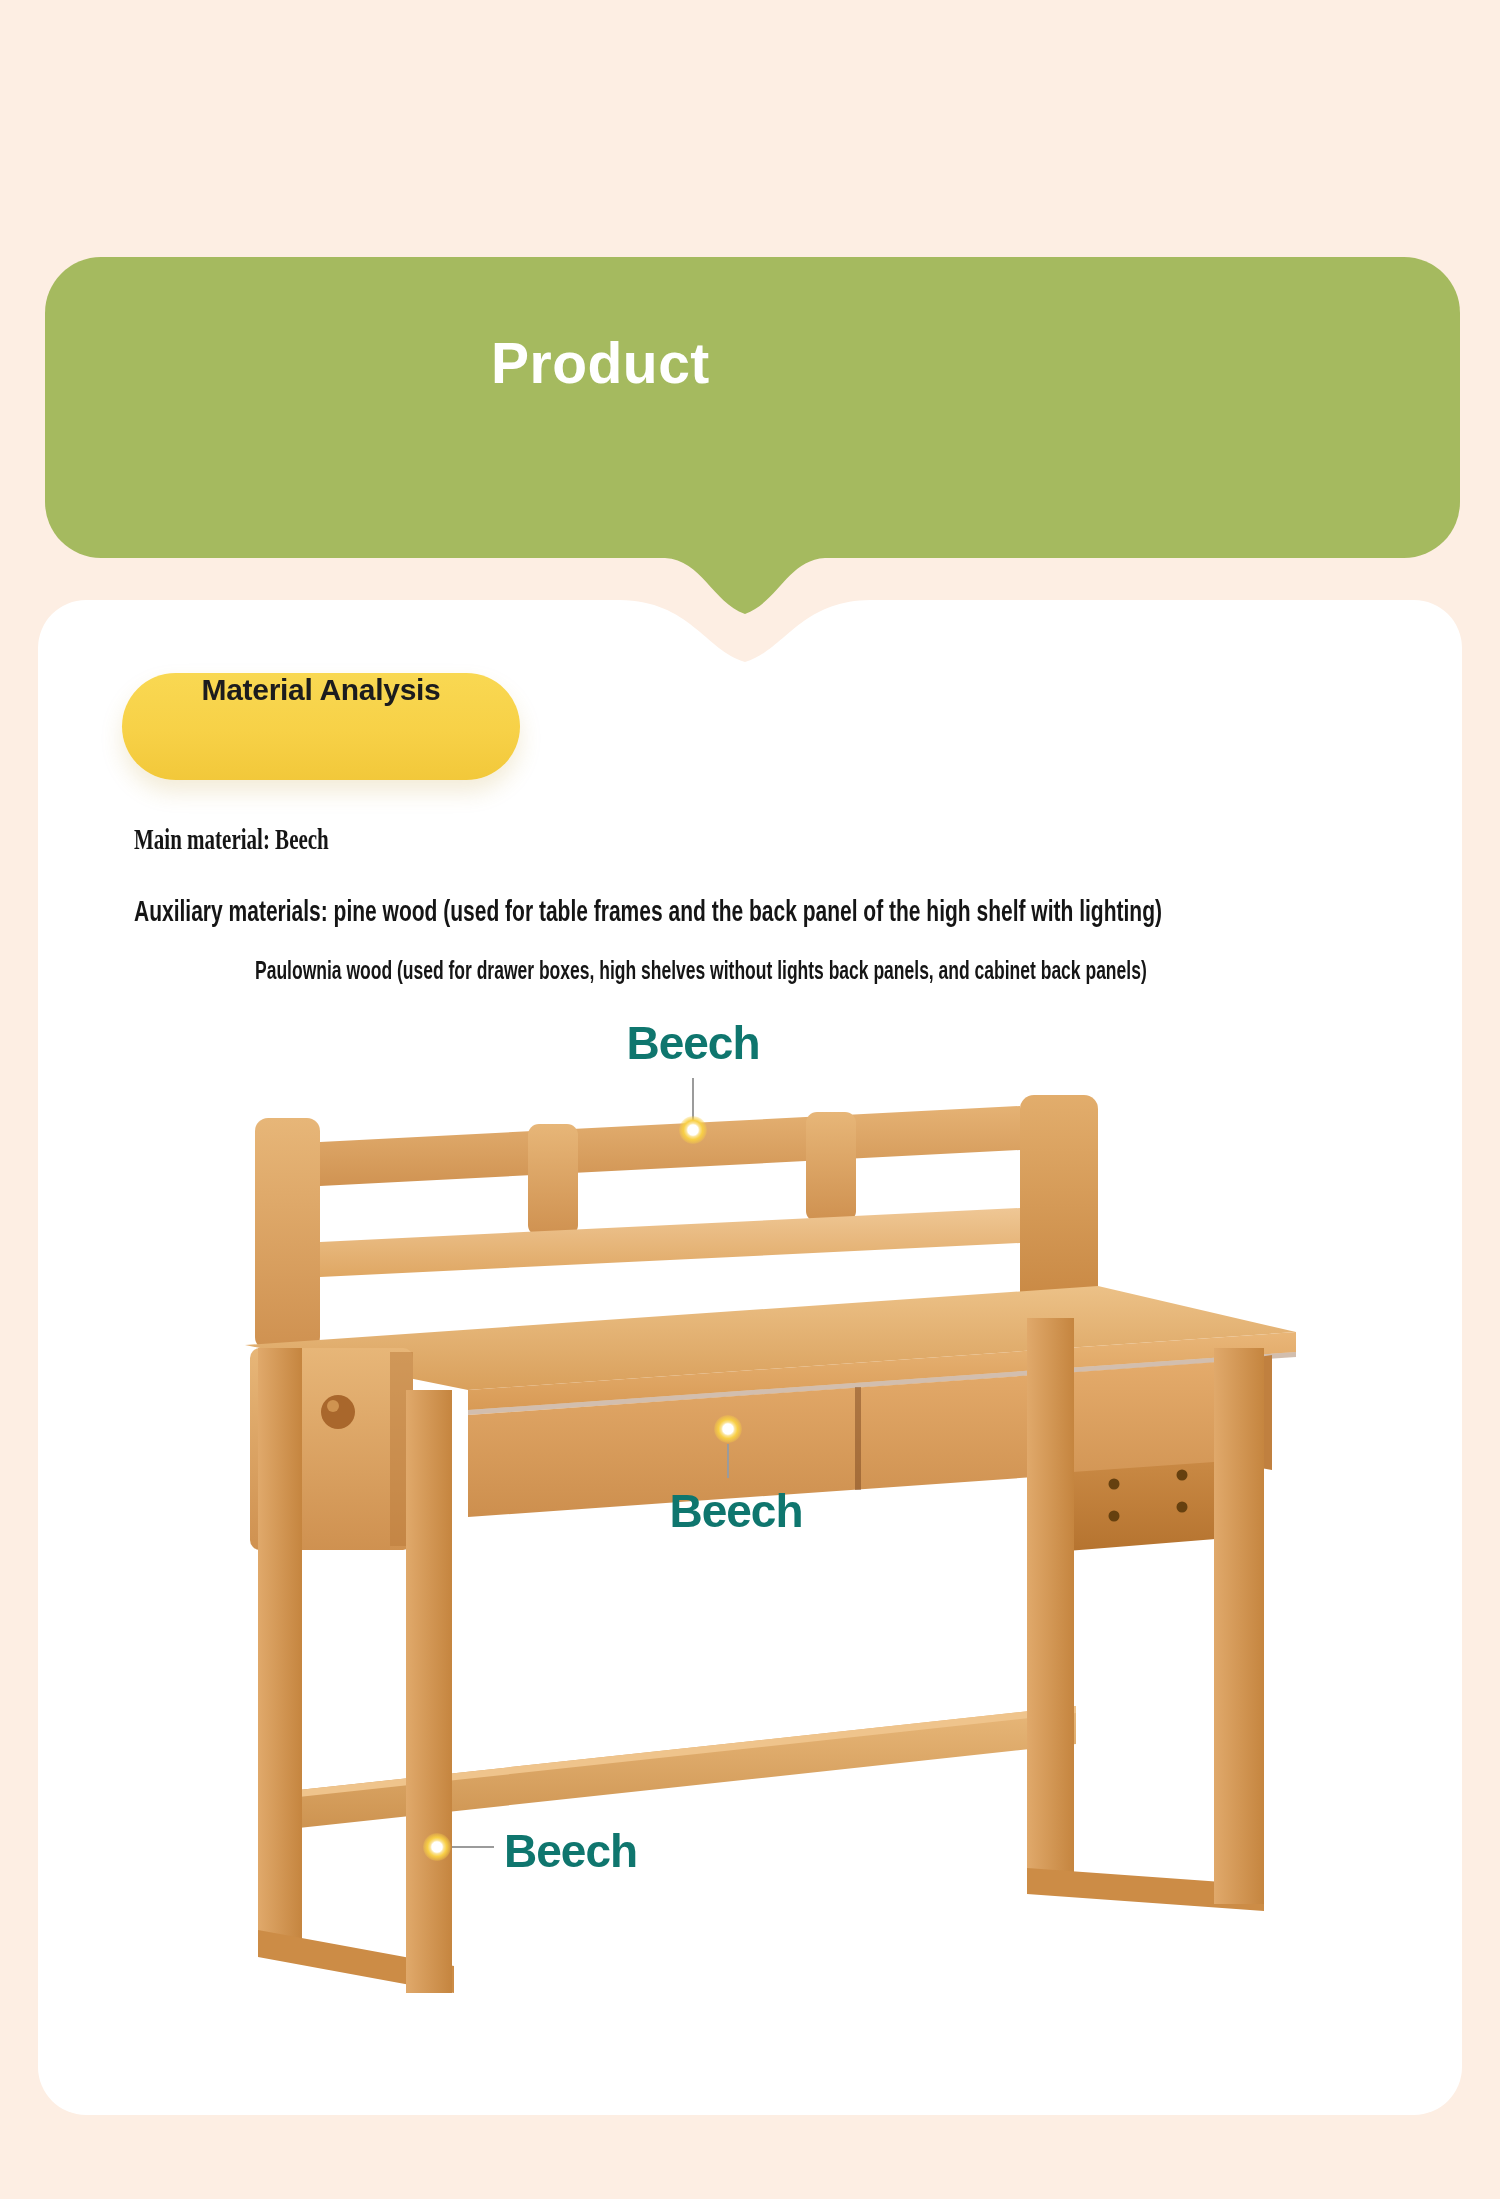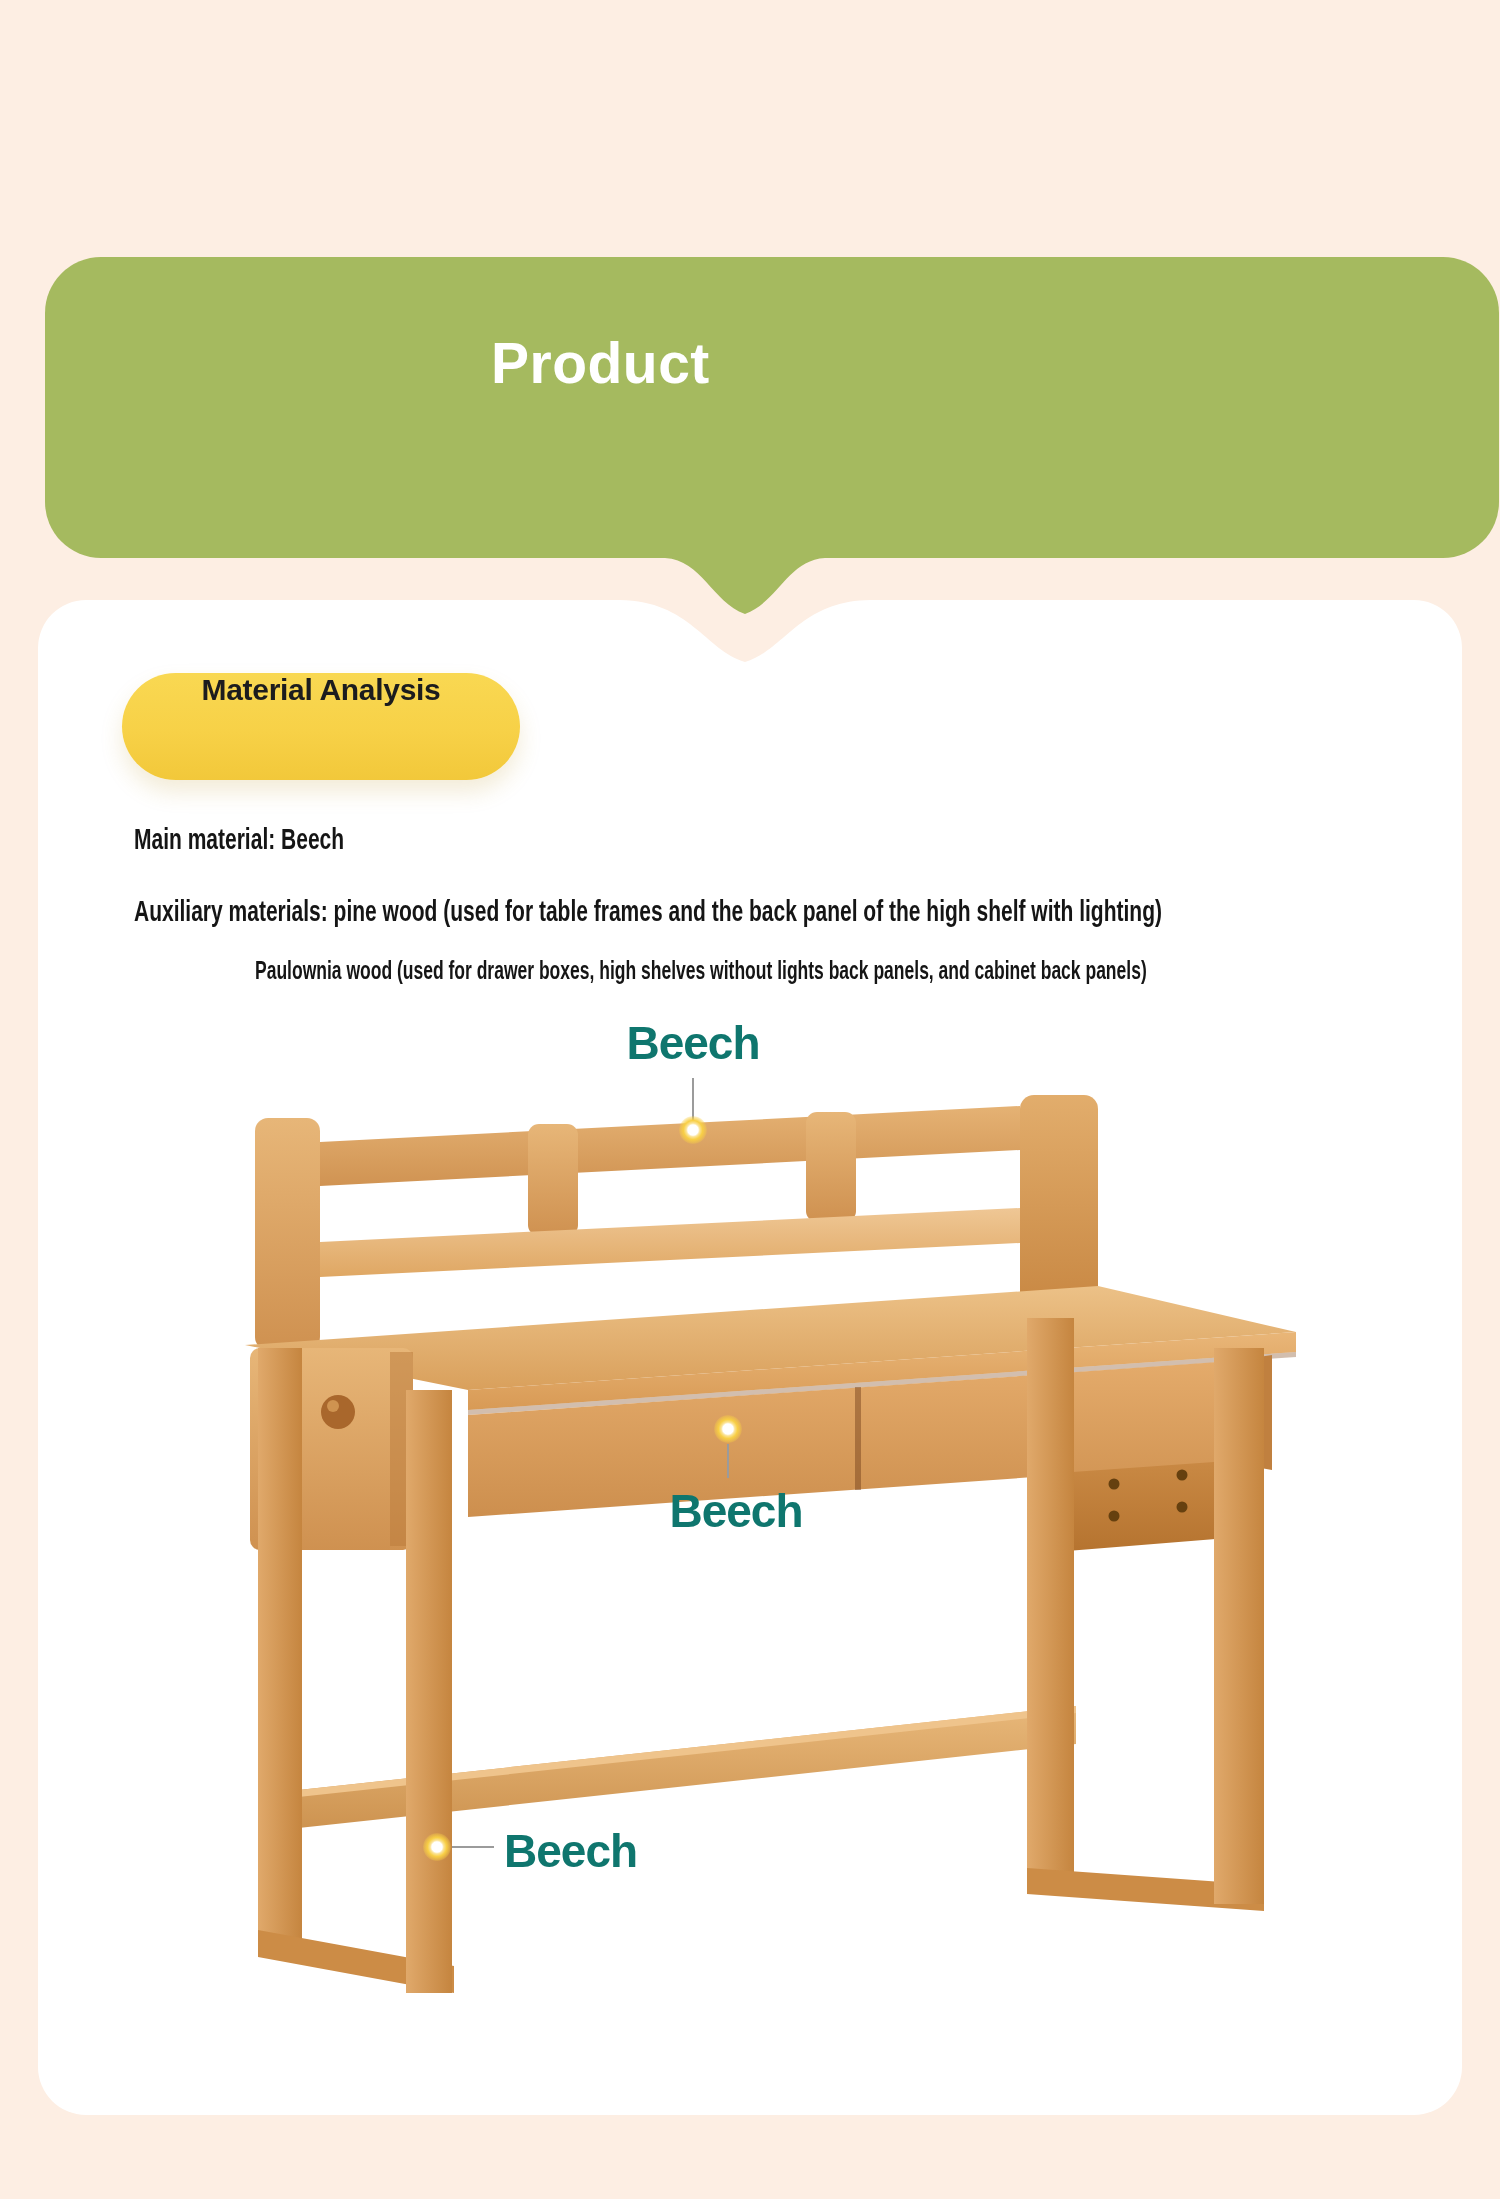--- a/index.html
+++ b/index.html
@@ -7,21 +7,21 @@
     width:1500px;height:2199px;position:relative;overflow:hidden;
     background:#fdeee3;
     font-family:"Liberation Sans","DejaVu Sans",sans-serif;
     -webkit-font-smoothing:antialiased;
   }
   .abs{position:absolute;}
 
   
   .banner{
     left:45px;top:257px;width:1415px;height:301px;
-    background:#a5ba5f;border-radius:56px;padding-left:39px;
+    background:#a5ba5f;border-radius:56px;
   }
   .banner-title{
     left:491px;top:330px;
     color:#ffffff;font-size:57px;font-weight:700;line-height:66px;
     letter-spacing:.5px;
   }
   .tail-svg{left:620px;top:558px;width:250px;height:112px;}
 
   
   .panel{
@@ -37,21 +37,21 @@
     display:flex;align-items:flex-start;justify-content:center;
     box-shadow:0 12px 22px rgba(190,150,40,.18);
   }
   .badge span{
     font-size:30px;font-weight:700;color:#1c1c1e;letter-spacing:-.3px;
   }
 
   
   .mat-line{color:#151515;font-weight:700;white-space:nowrap;}
   .cond{display:inline-block;transform:scaleX(.70);transform-origin:0 50%;white-space:nowrap;}
-  .mat-main{left:134px;top:822px;font-size:30px;}
+  .mat-main{left:134px;top:822px;font-size:30px;font-family:Liberation Serif, serif;}
   .mat-aux{left:134px;top:894px;font-size:30px;}
   .mat-aux2{left:255px;top:956px;font-size:25px;}
 
   
   .desk{left:240px;top:1090px;width:1070px;height:915px;}
 
   
   .beech-label{
     color:#0f766e;font-size:46px;font-weight:700;letter-spacing:-1px;
     white-space:nowrap;

